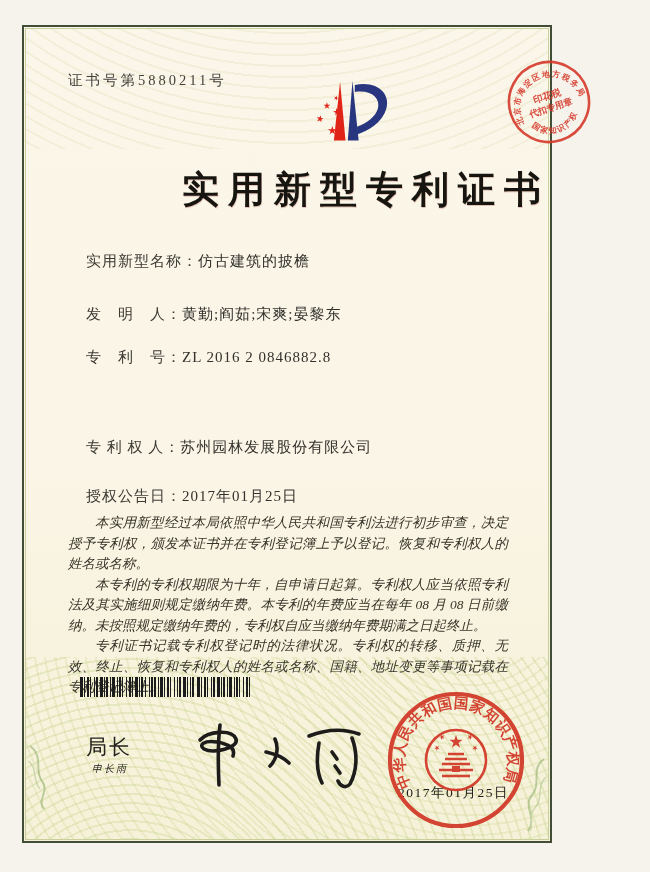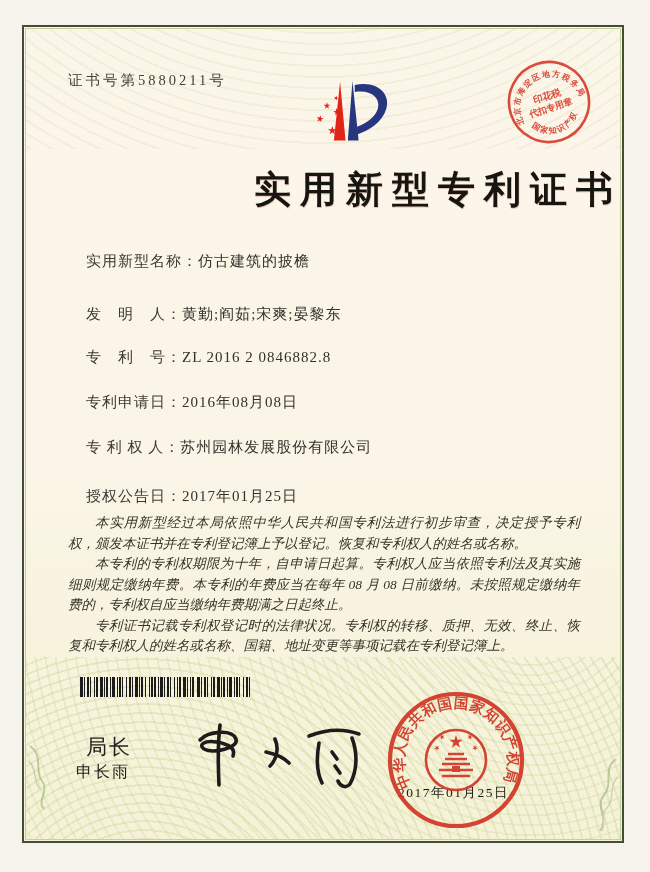--- a/index.html
+++ b/index.html
@@ -3,21 +3,21 @@
 <meta charset="utf-8">
 <style>
   html,body{margin:0;padding:0;}
   body{
     width:650px;height:872px;position:relative;
     background:#f5f3ec;
     font-family:"Liberation Serif","DejaVu Serif",serif;
     overflow:hidden;
   }
   .frame{
-    position:absolute;left:22px;top:25px;width:602px;height:818px;
+    position:absolute;left:22px;top:25px;width:530px;height:818px;
     border:2px solid #414d36;
     background:linear-gradient(180deg,#faf6e9 0%,#faf5e6 55%,#f7f3de 75%,#f6f2d9 100%);
     box-sizing:border-box;
   }
   .frame-inner{
     position:absolute;inset:1px;border:1px solid #c9cf9b;pointer-events:none;
   }
   .guilloche{
     position:absolute;left:2px;right:2px;bottom:2px;height:182px;
     background:
@@ -51,22 +51,22 @@
     font-size:13.5px;line-height:20.5px;color:#363429;
     text-align:justify;
   }
   .paragraphs p{margin:0;text-indent:2em;font-style:italic;}
   .barcode{position:absolute;left:56px;top:650px;}
   .signer-title{
     position:absolute;left:62px;top:706px;
     font-size:21px;color:#23221d;letter-spacing:2px;font-family:"Liberation Sans","DejaVu Sans",sans-serif;
   }
   .signer-name{
-    position:absolute;left:52px;top:735px;
-    font-size:16px;color:#23221d;letter-spacing:2px;font-family:"Liberation Sans","DejaVu Sans",sans-serif;
+    position:absolute;left:68px;top:735px;
+    font-size:10px;color:#23221d;letter-spacing:2px;font-family:"Liberation Sans","DejaVu Sans",sans-serif;font-style:italic;
   }
   .signature{position:absolute;left:158px;top:682px;}
   .seal-date{
     position:absolute;left:374px;top:757px;width:160px;
     font-size:13.5px;color:#1f1d18;letter-spacing:1.5px;z-index:1;white-space:nowrap;
   }
   .big-seal{position:absolute;left:352px;top:653px;z-index:2;opacity:.95;}
   .tax-stamp{position:absolute;left:478px;top:28px;opacity:.9;}
   .footer{
     position:absolute;left:0;right:0;bottom:8px;text-align:center;
@@ -120,23 +120,20 @@
   <div class="title">实用新型专利证书</div>
 
   <div class="field-row" style="top:225px">
     <span class="field-label">实用新型名称：</span><span class="field-value">仿古建筑的披檐</span>
   </div>
   <div class="field-row" style="top:278px">
     <span class="field-label">发　明　人：</span><span class="field-value">黄勤;阎茹;宋爽;晏黎东</span>
   </div>
   <div class="field-row" style="top:321px">
     <span class="field-label">专　利　号：</span><span class="field-value">ZL 2016 2 0846882.8</span>
-  </div>
-  <div class="field-row" style="top:366px">
-    <span class="field-label">专利申请日：</span><span class="field-value">2016年08月08日</span>
   </div>
   <div class="field-row" style="top:411px">
     <span class="field-label">专 利 权 人：</span><span class="field-value">苏州园林发展股份有限公司</span>
   </div>
   <div class="field-row" style="top:460px">
     <span class="field-label">授权公告日：</span><span class="field-value">2017年01月25日</span>
   </div>
 
   <div class="paragraphs">
     <p>本实用新型经过本局依照中华人民共和国专利法进行初步审查，决定授予专利权，颁发本证书并在专利登记簿上予以登记。恢复和专利权人的姓名或名称。</p>

